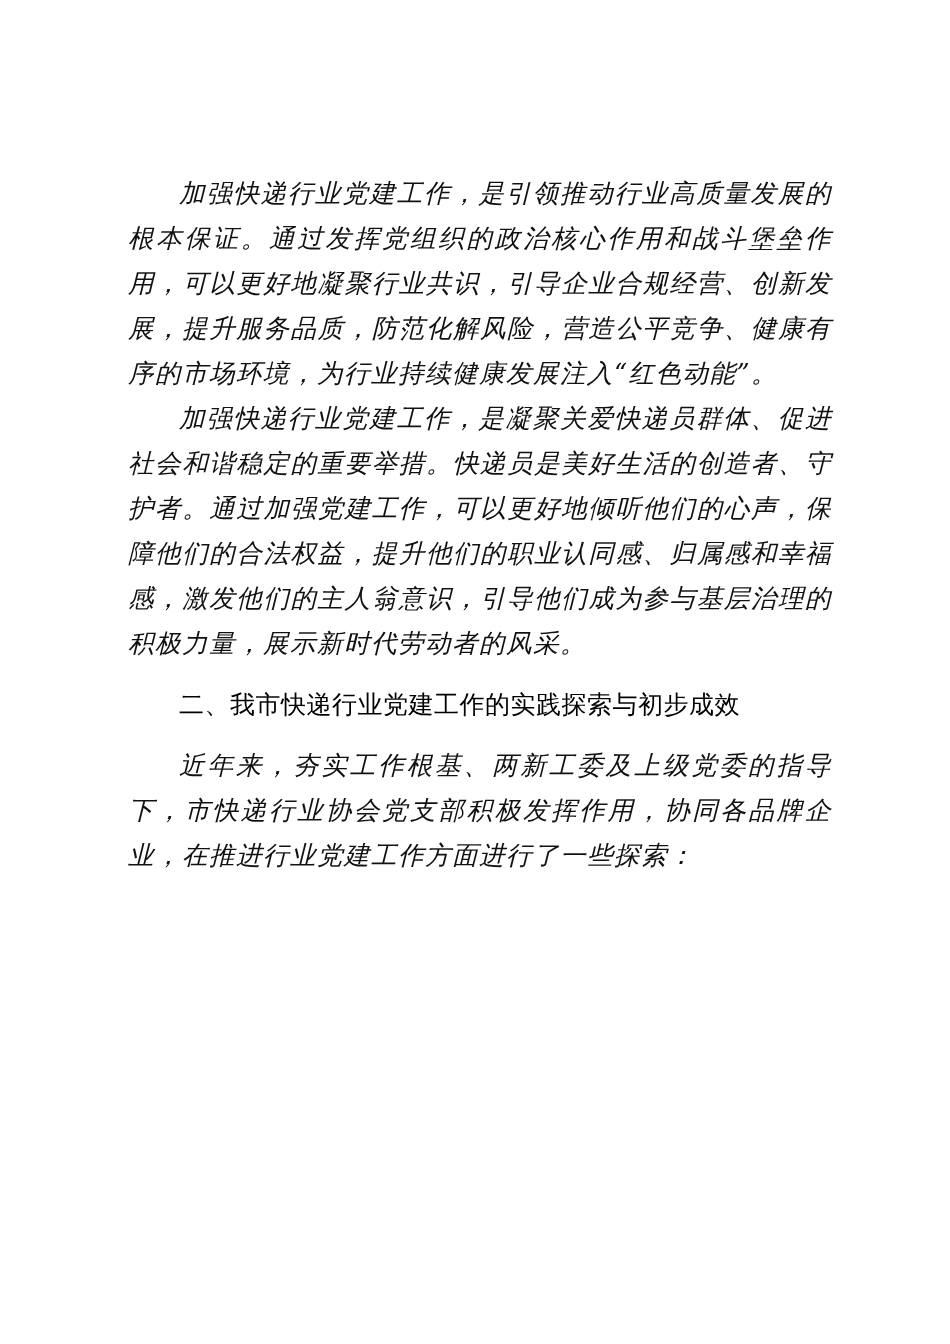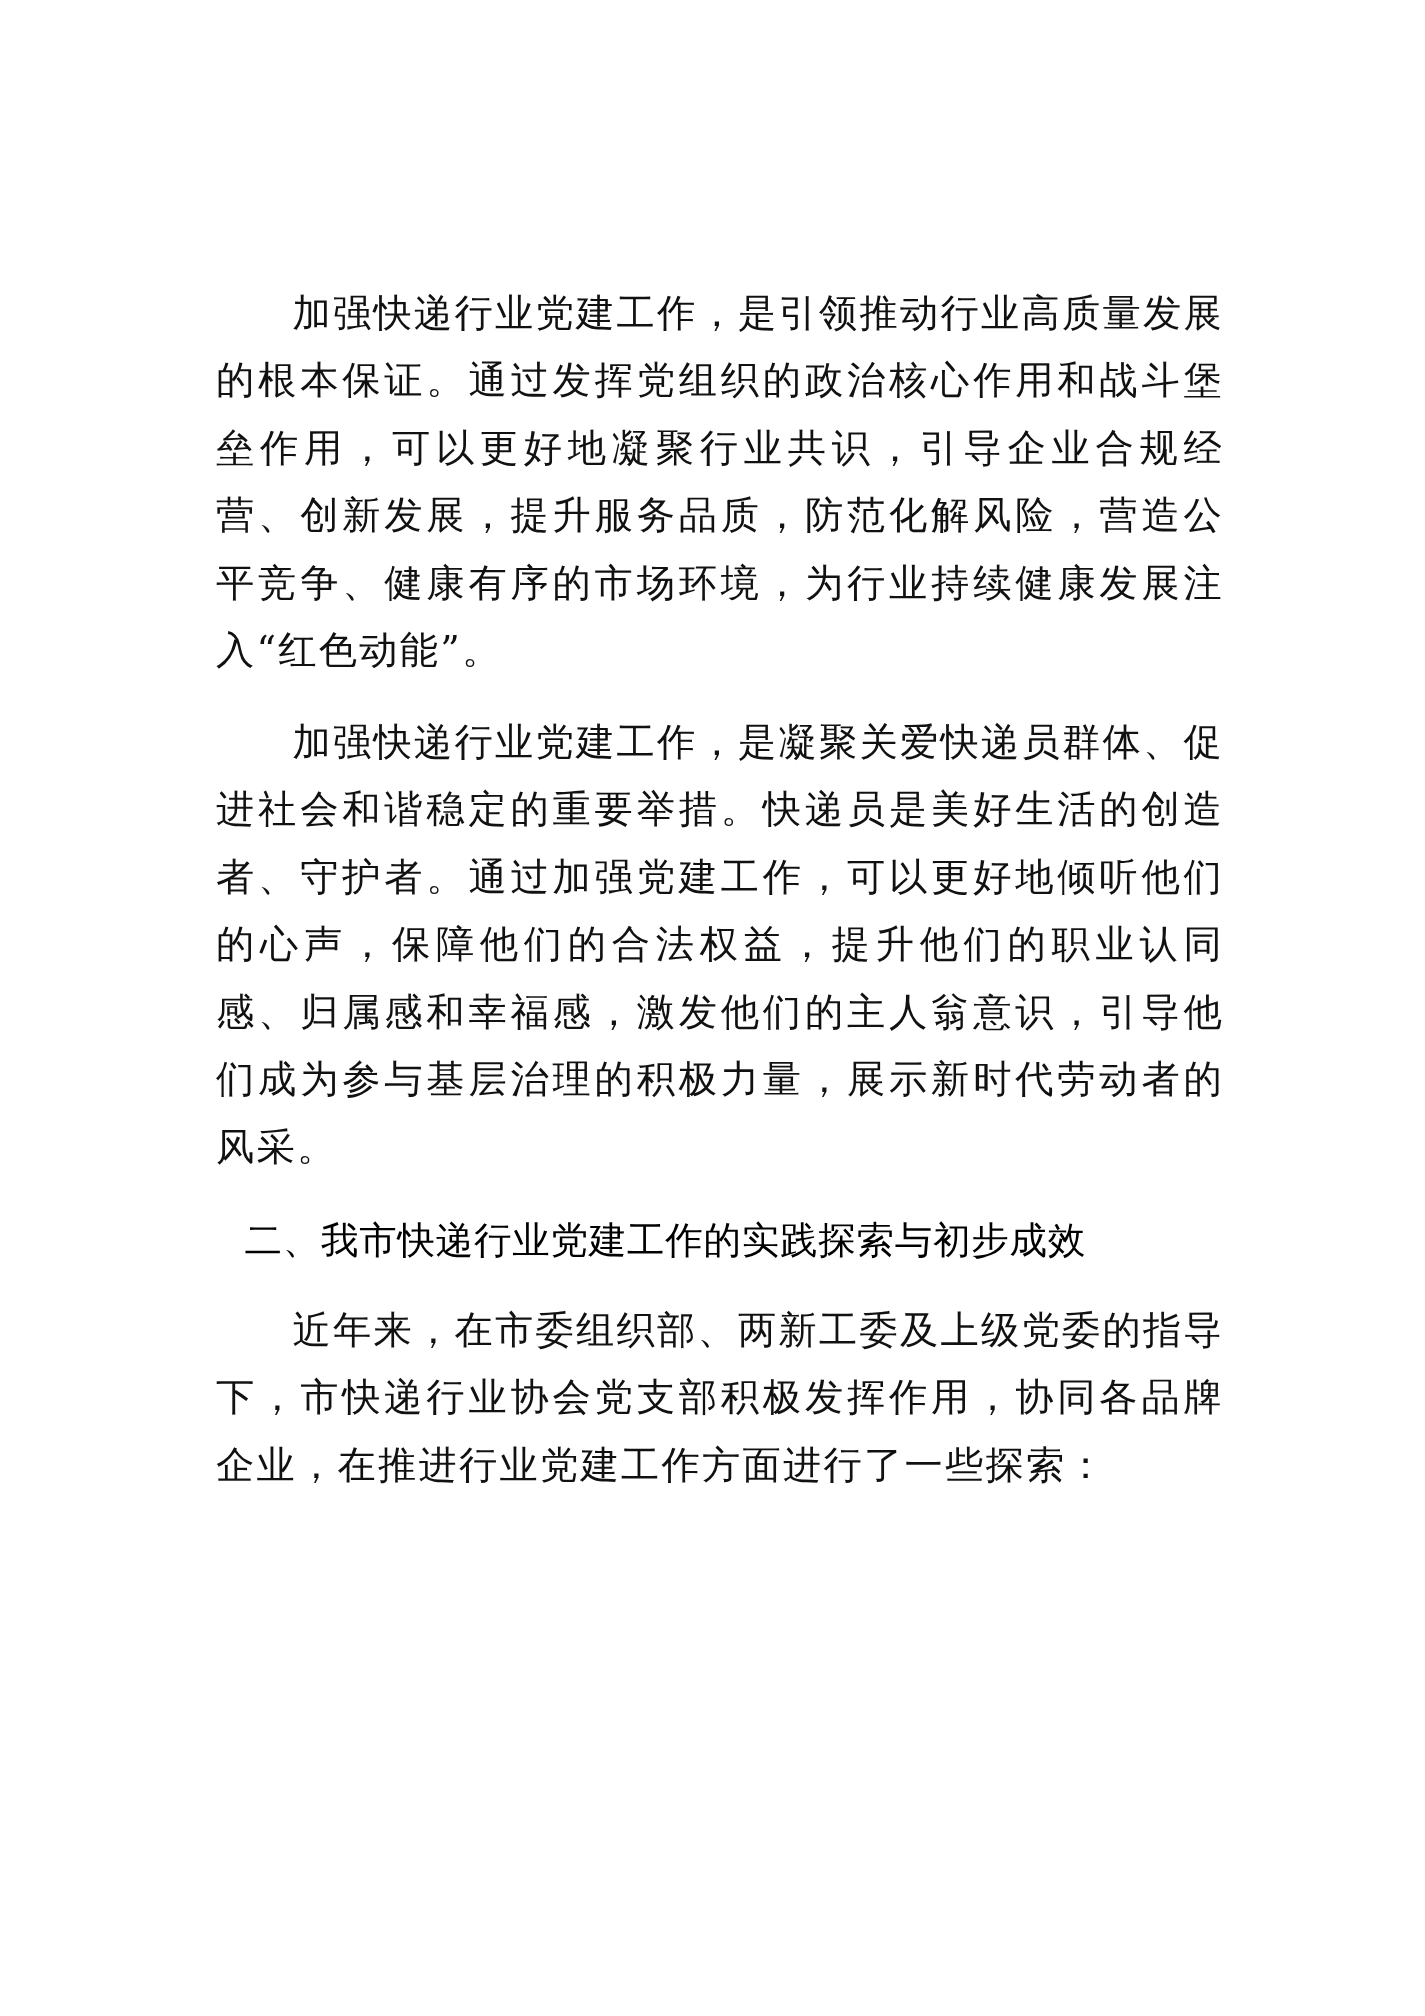--- a/index.html
+++ b/index.html
@@ -15,39 +15,40 @@
     font-family: "DejaVu Serif", "Liberation Serif", serif;
     color: #111111;
   }
   .page {
     position: absolute;
     left: 128px;
     top: 171px;
     width: 704px;
   }
   .para {
-    margin: 16px;
+    margin: 0;
     font-size: 25.5px;
     line-height: 45px;
     letter-spacing: 1.5px;
     text-indent: 2em;
     text-align: justify;
     word-break: break-all;
+    font-style: italic;
   }
   .heading {
-    margin: 0;
+    margin: 16px;
     font-family: "DejaVu Sans", "Liberation Sans", sans-serif;
     font-size: 25px;
     line-height: 45px;
     letter-spacing: 0.5px;
     text-indent: 1.4em;
     color: #000000;
   }
 </style>
 </head>
 <body>
 
 <div class="page">
   <p class="para">加强快递行业党建工作，是引领推动行业高质量发展的根本保证。通过发挥党组织的政治核心作用和战斗堡垒作用，可以更好地凝聚行业共识，引导企业合规经营、创新发展，提升服务品质，防范化解风险，营造公平竞争、健康有序的市场环境，为行业持续健康发展注入“红色动能”。</p>
   <p class="para">加强快递行业党建工作，是凝聚关爱快递员群体、促进社会和谐稳定的重要举措。快递员是美好生活的创造者、守护者。通过加强党建工作，可以更好地倾听他们的心声，保障他们的合法权益，提升他们的职业认同感、归属感和幸福感，激发他们的主人翁意识，引导他们成为参与基层治理的积极力量，展示新时代劳动者的风采。</p>
   <p class="heading">二、我市快递行业党建工作的实践探索与初步成效</p>
-  <p class="para">近年来，在市委组织部、两新工委及上级党委的指导下，市快递行业协会党支部积极发挥作用，协同各品牌企业，在推进行业党建工作方面进行了一些探索：</p>
+  <p class="para">近年来，夯实工作根基、两新工委及上级党委的指导下，市快递行业协会党支部积极发挥作用，协同各品牌企业，在推进行业党建工作方面进行了一些探索：</p>
 </div>
 
 </body></html>

